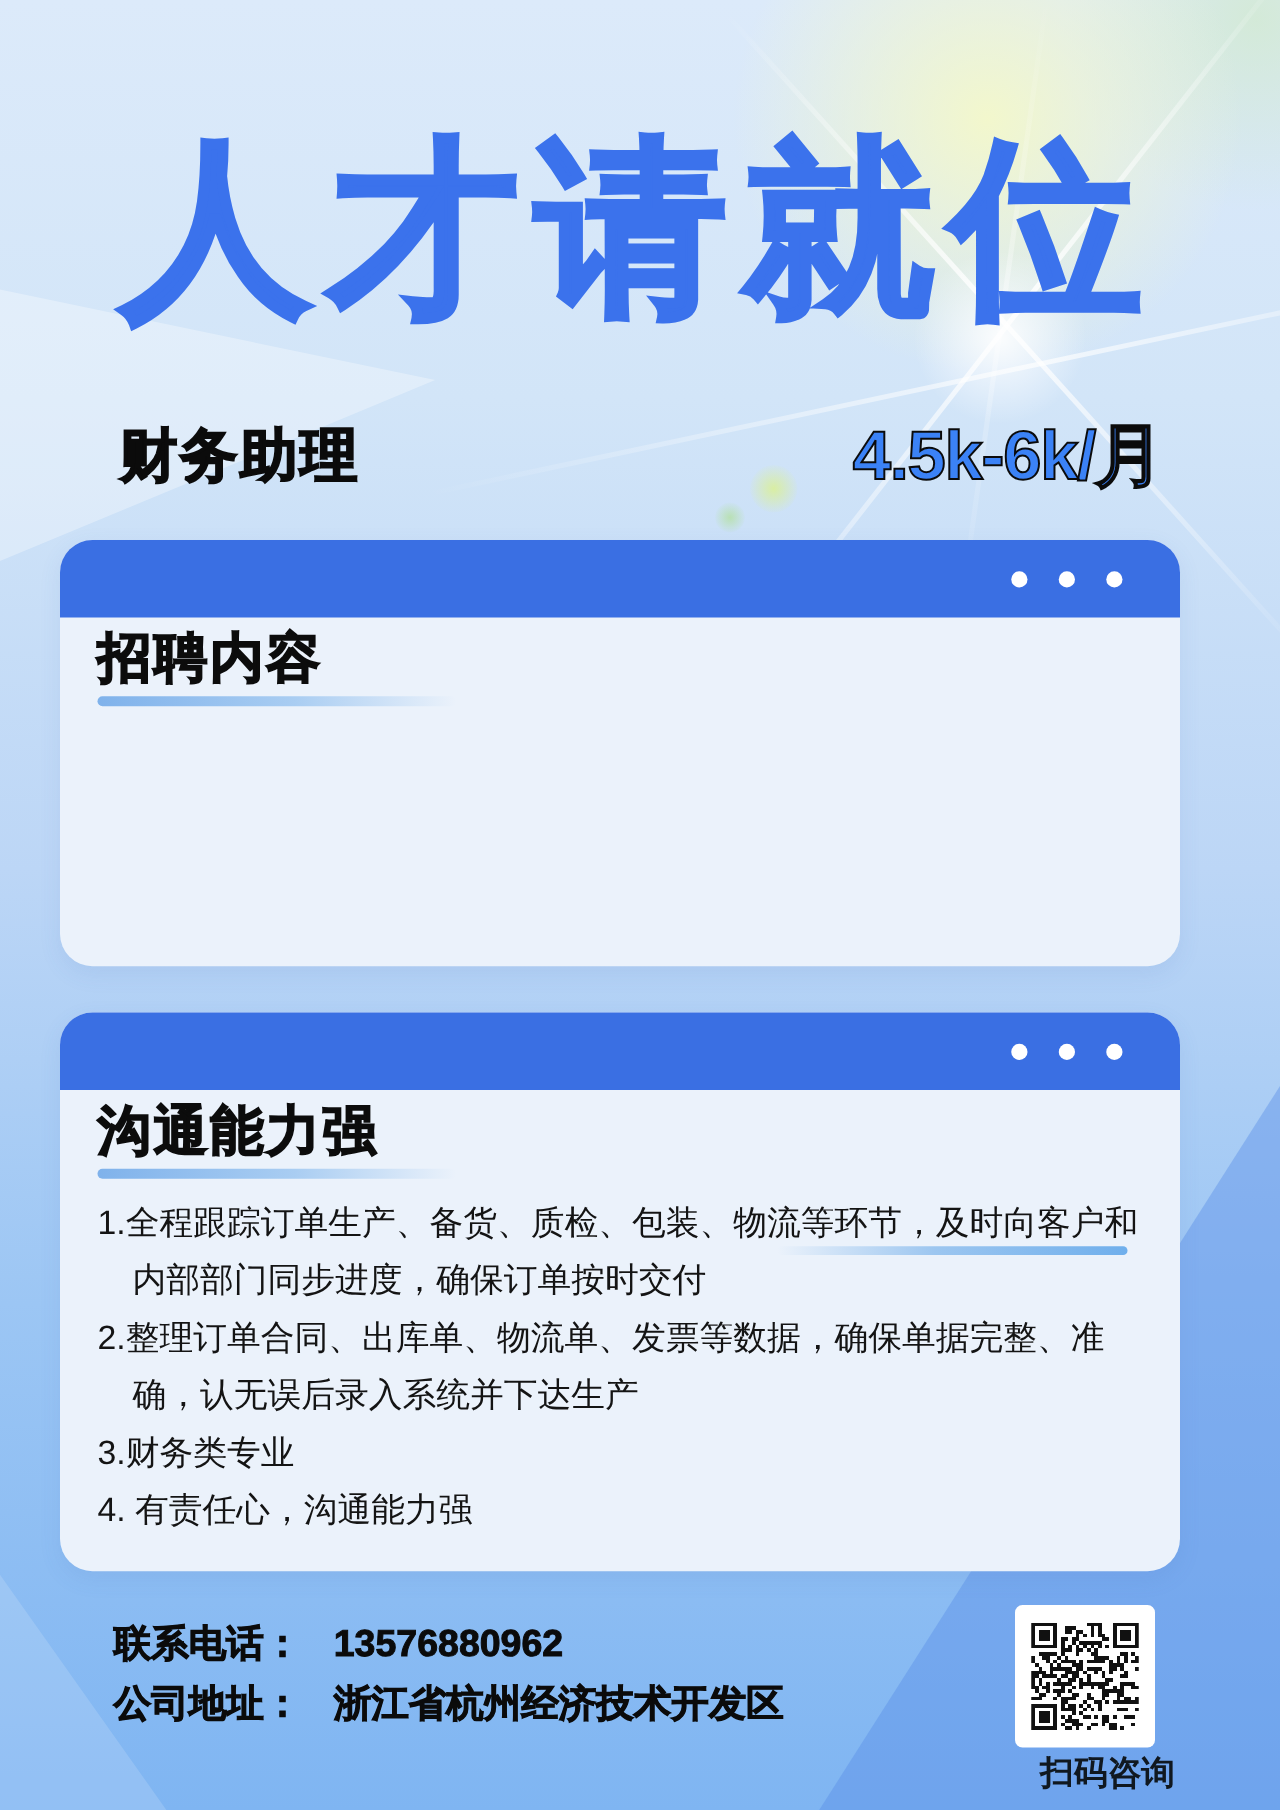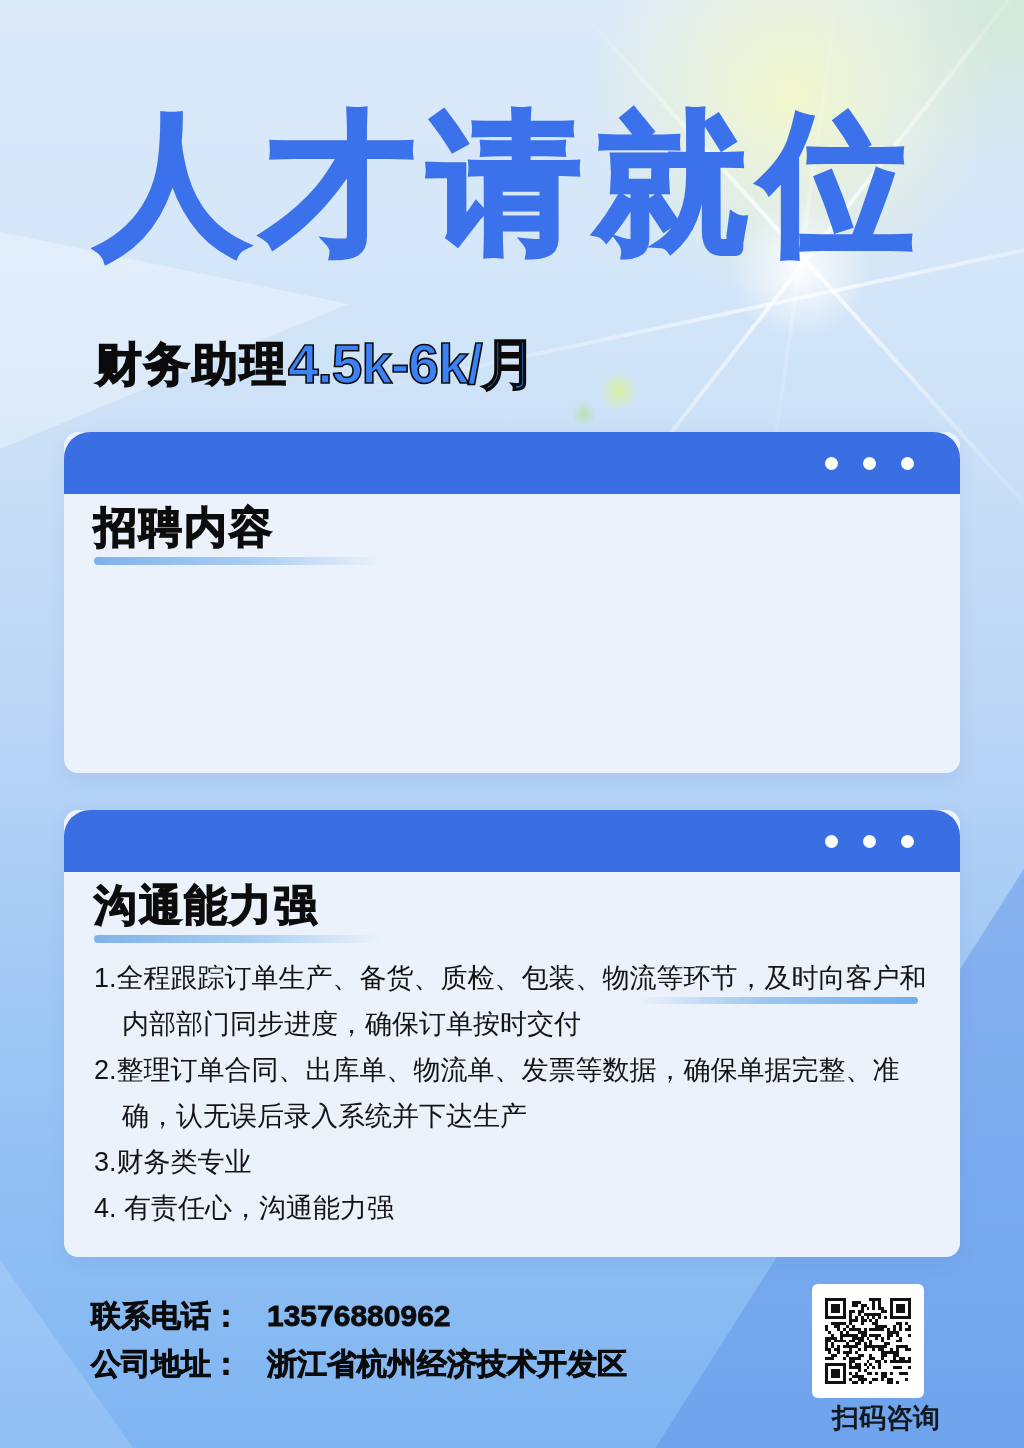--- a/index.html
+++ b/index.html
@@ -57,34 +57,34 @@
     position:absolute; top:96px; left:0; width:100%;
     text-align:center;
     font-size:152px; font-weight:900; line-height:1.15;
     letter-spacing:14px;
     color:var(--title-blue,#3B72EC);
     -webkit-text-stroke:4px var(--title-blue,#3B72EC);
   }
   
   .job-row {
     position:absolute; top:328px; left:96px; width:834px;
-    display:flex; justify-content:flex-start; align-items:center;
+    display:flex; justify-content:space-between; align-items:center;
   }
   .job-name {
     font-size:46px; font-weight:700; color:#0b0b0b;
     -webkit-text-stroke:1.6px #0b0b0b; letter-spacing:2px;
   }
   .job-salary {
     font-size:55px; font-weight:700; color:#3b82f6;
     -webkit-text-stroke:1.6px #0b0b0b; letter-spacing:-1px;
   }
   
   .card {
-    position:absolute; left:64px; width:896px;
-    border-radius:14px; background:var(--card-bg,#EBF2FB);
+    position:absolute; left:48px; width:896px;
+    border-radius:26px; background:var(--card-bg,#EBF2FB);
     box-shadow:0 6px 18px rgba(70,110,190,0.10);
   }
   .card.c1 { top:432px; height:341px; }
   .card.c2 { top:810px; height:447px; }
   .card-header {
     position:relative; height:62px;
     background:var(--header-blue,#3A6FE3);
     border-radius:26px 26px 0 0;
   }
   .window-dots {

